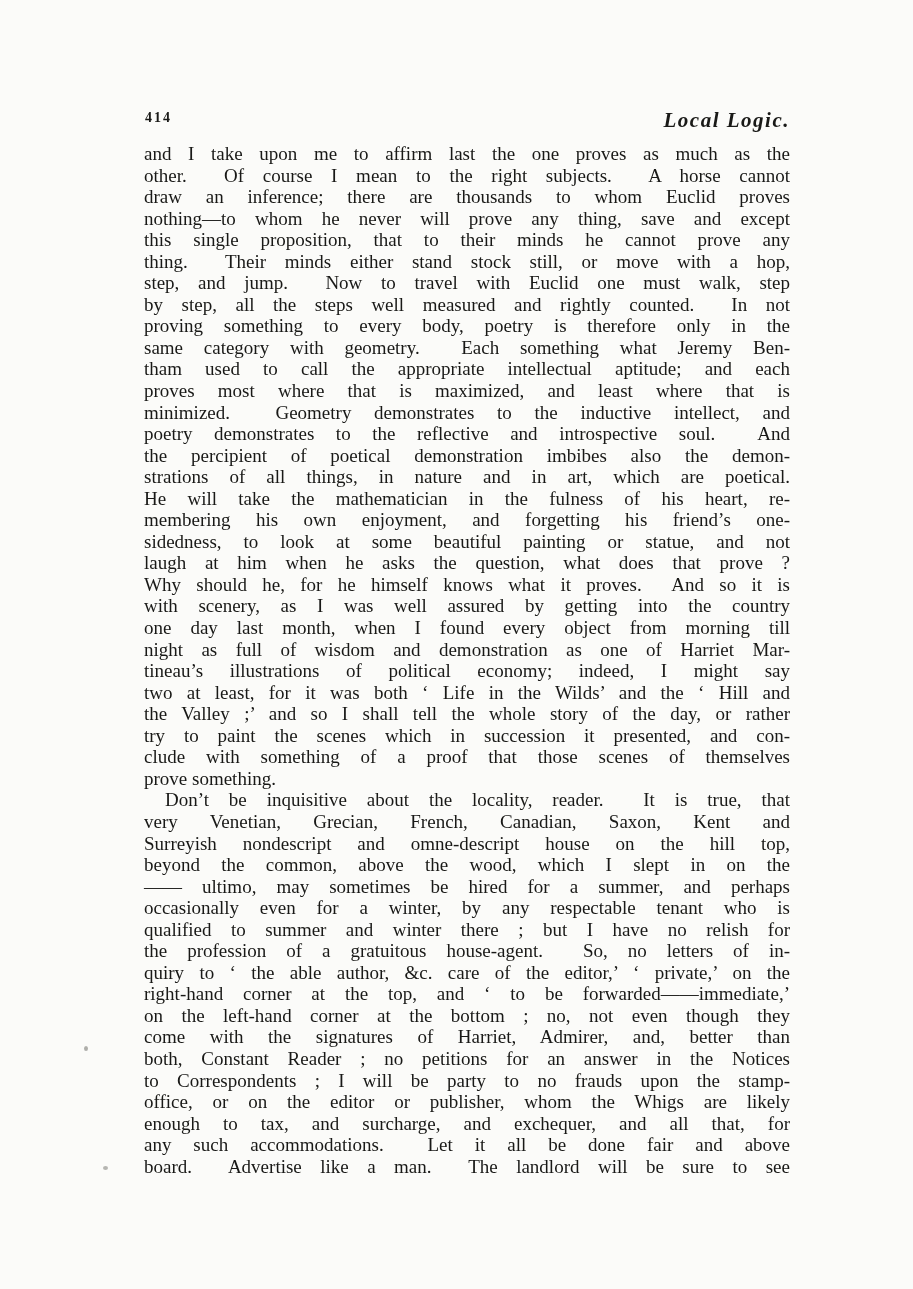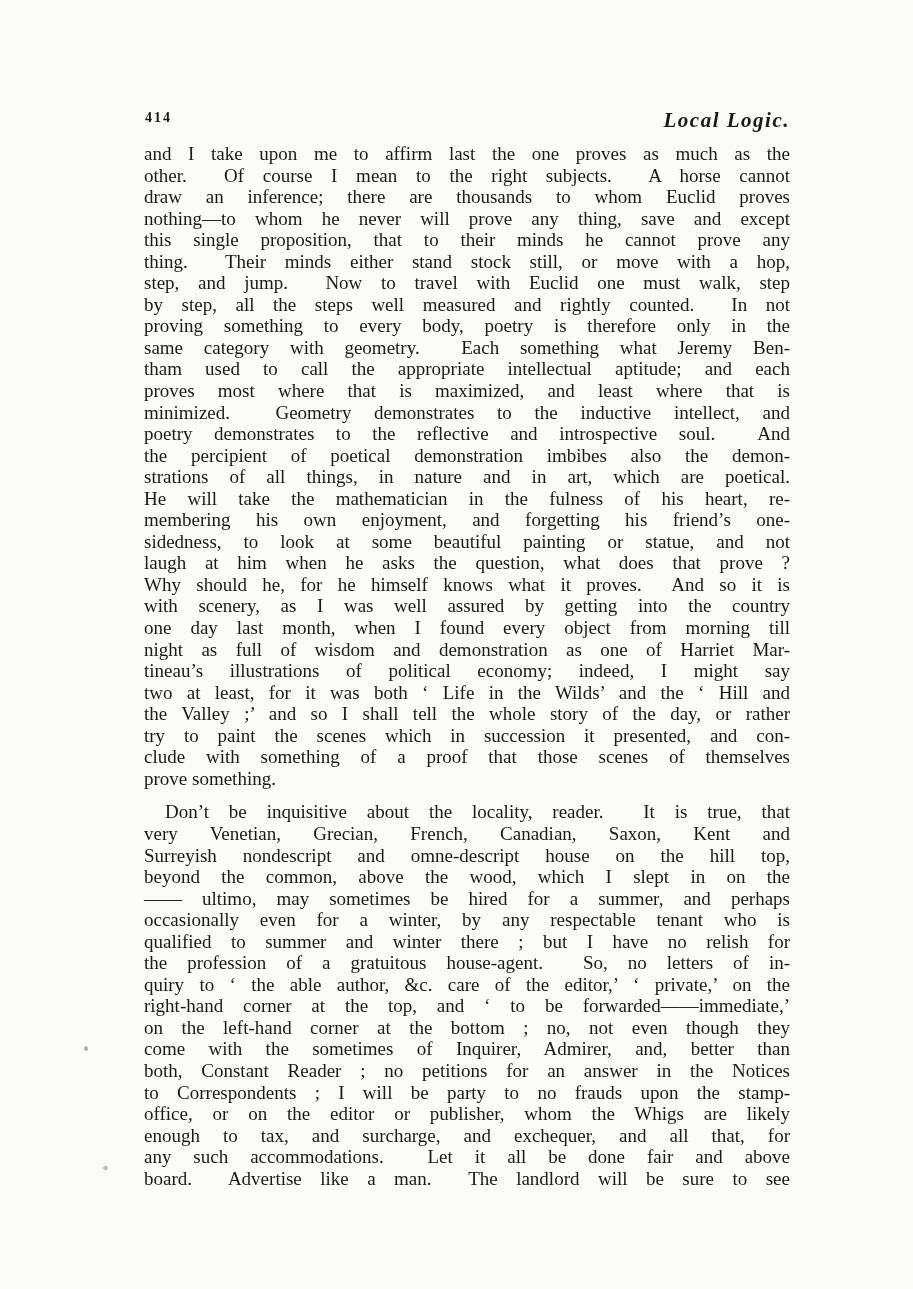--- a/index.html
+++ b/index.html
@@ -57,21 +57,20 @@
     text-align-last: justify;
     white-space: pre-wrap;
     overflow: visible;
   }
   .tline.lastline {
     text-align: left;
     text-align-last: left;
   }
   .tline.indent {
     text-indent: 21px;
-    margin-top: 12px;
   }
   .speck {
     position: absolute;
     border-radius: 50%;
     background: #6f6f6a;
   }
   .speck-a { left: 84px; top: 1046px; width: 4px; height: 5px; opacity: .55; }
   .speck-b { left: 103px; top: 1166px; width: 5px; height: 4px; opacity: .5; }
 </style>
 </head>
@@ -123,21 +122,21 @@
           <div class="tline">very Venetian, Grecian, French, Canadian, Saxon, Kent and</div>
           <div class="tline">Surreyish nondescript and omne-descript house on the hill top,</div>
           <div class="tline">beyond the common, above the wood, which I slept in on the</div>
           <div class="tline">—— ultimo, may sometimes be hired for a summer, and perhaps</div>
           <div class="tline">occasionally even for a winter, by any respectable tenant who is</div>
           <div class="tline">qualified to summer and winter there ; but I have no relish for</div>
           <div class="tline">the profession of a gratuitous house-agent.  So, no letters of in-</div>
           <div class="tline">quiry to ‘ the able author, &amp;c. care of the editor,’ ‘ private,’ on the</div>
           <div class="tline">right-hand corner at the top, and ‘ to be forwarded——immediate,’</div>
           <div class="tline">on the left-hand corner at the bottom ; no, not even though they</div>
-          <div class="tline">come with the sometimes of Inquirer, Admirer, and, better than</div>
+          <div class="tline">come with the signatures of Harriet, Admirer, and, better than</div>
           <div class="tline">both, Constant Reader ; no petitions for an answer in the Notices</div>
           <div class="tline">to Correspondents ; I will be party to no frauds upon the stamp-</div>
           <div class="tline">office, or on the editor or publisher, whom the Whigs are likely</div>
           <div class="tline">enough to tax, and surcharge, and exchequer, and all that, for</div>
           <div class="tline">any such accommodations.  Let it all be done fair and above</div>
           <div class="tline">board.  Advertise like a man.  The landlord will be sure to see</div>
         </div>
     </div>
 
   </div>

